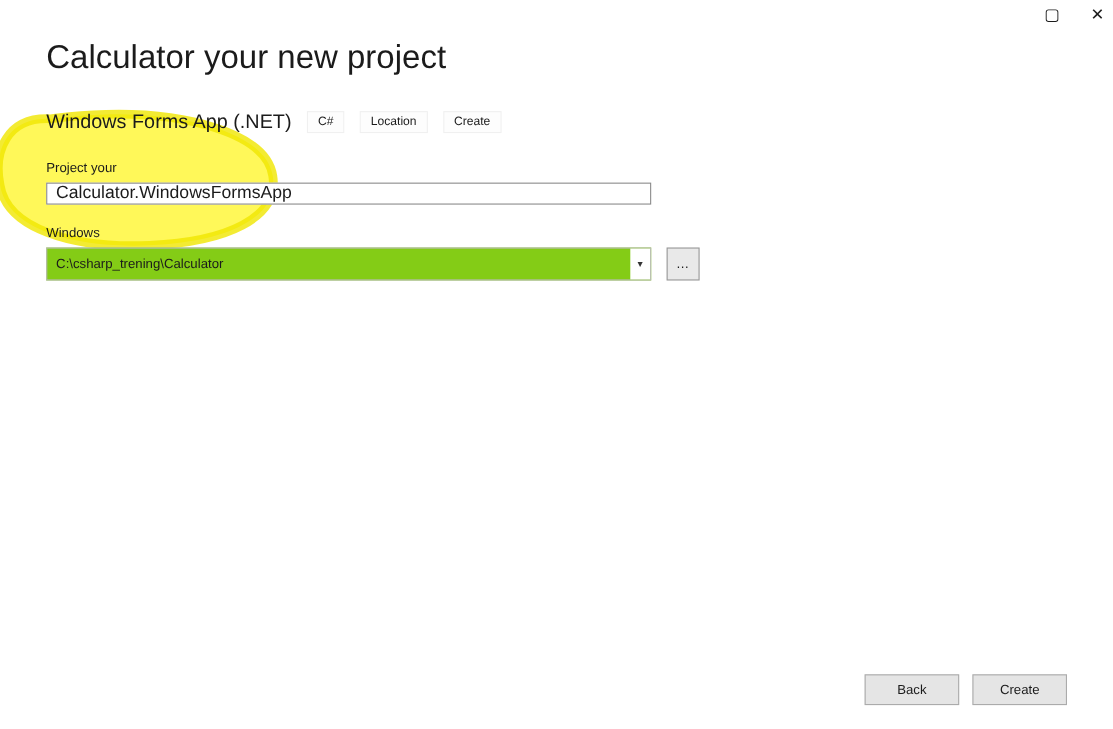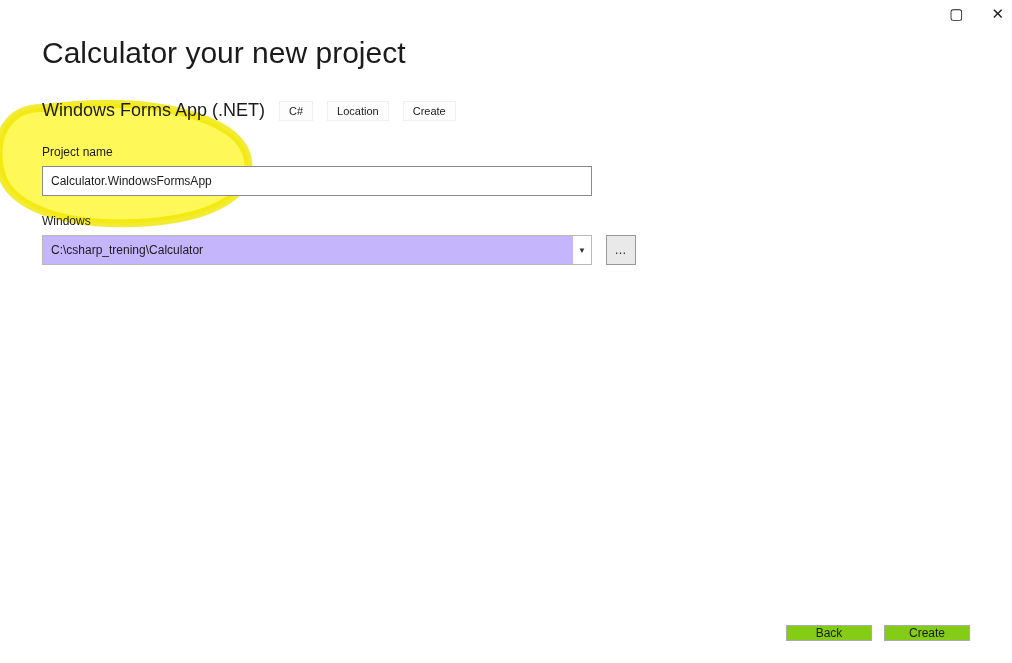--- a/index.html
+++ b/index.html
@@ -63,46 +63,46 @@
       position: relative;
     }
     .field-label {
       font-size: 12px;
       color: #1b1b1b;
       margin-bottom: 7px;
       display: block;
     }
     .text-input {
       width: 550px;
-      height: 30px;
+      height: 20px;
       border: 1px solid #8a8a8a;
       padding: 4px 8px;
       font-family: inherit;
-      font-size: 12px;
+      font-size: 16px;
       color: #1b1b1b;
       background: #ffffff;
     }
     .location-row {
       display: flex;
       align-items: center;
       gap: 14px;
     }
     .combo-wrap {
       position: relative;
       width: 550px;
     }
     .combo-input {
       width: 100%;
       height: 30px;
       border: 1px solid #b9b9b9;
       padding: 4px 24px 4px 8px;
       font-family: inherit;
       font-size: 12px;
       color: #1b1b1b;
-      background: #c4b5fd;
+      background: #84cc16;
     }
     .combo-arrow {
       position: absolute;
       right: 1px;
       top: 1px;
       bottom: 1px;
       width: 18px;
       display: flex;
       align-items: center;
       justify-content: center;
@@ -126,23 +126,23 @@
     }
     .footer-buttons {
       position: absolute;
       bottom: 22px;
       right: 42px;
       display: flex;
       gap: 12px;
     }
     .footer-btn {
       width: 86px;
-      height: 16px;
+      height: 28px;
       border: 1px solid #ababab;
-      background: #84cc16;
+      background: #e5e5e5;
       font-family: inherit;
       font-size: 12px;
       color: #1b1b1b;
       cursor: pointer;
     }
     .highlight {
       position: absolute;
       pointer-events: none;
       z-index: -1;
     }
@@ -174,21 +174,21 @@
   <h1 class="page-title">Calculator your new project</h1>
 
   <div class="template-row">
     <span class="template-name">Windows Forms App (.NET)</span>
     <span class="tag">C#</span>
     <span class="tag">Location</span>
     <span class="tag">Create</span>
   </div>
 
   <div class="field-group">
-    <label class="field-label">Project name</label>
+    <label class="field-label">Project your</label>
     <input type="text" class="text-input" value="Calculator.WindowsFormsApp" style="">
   </div>
 
   <div class="field-group">
     <label class="field-label">Windows</label>
     <div class="location-row">
       <div class="combo-wrap">
         <input type="text" class="combo-input" value="C:\csharp_trening\Calculator" style="">
         <span class="combo-arrow">▼</span>
       </div>

